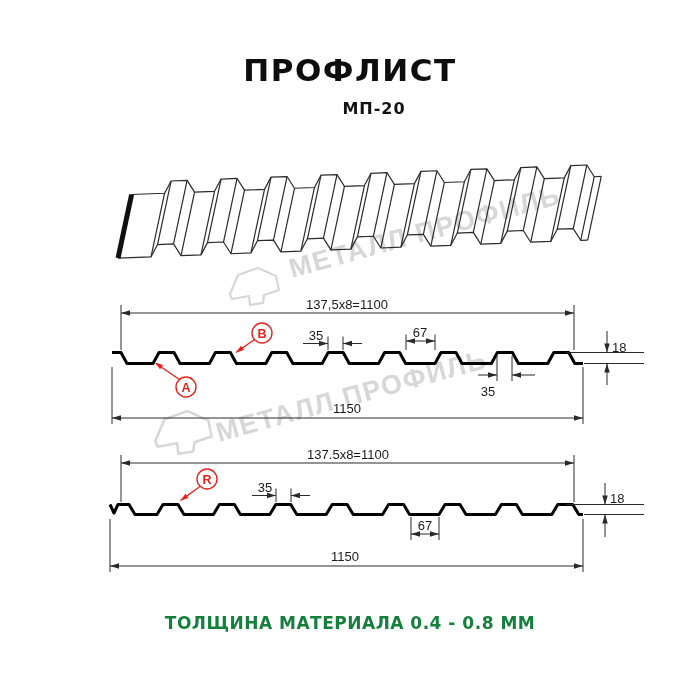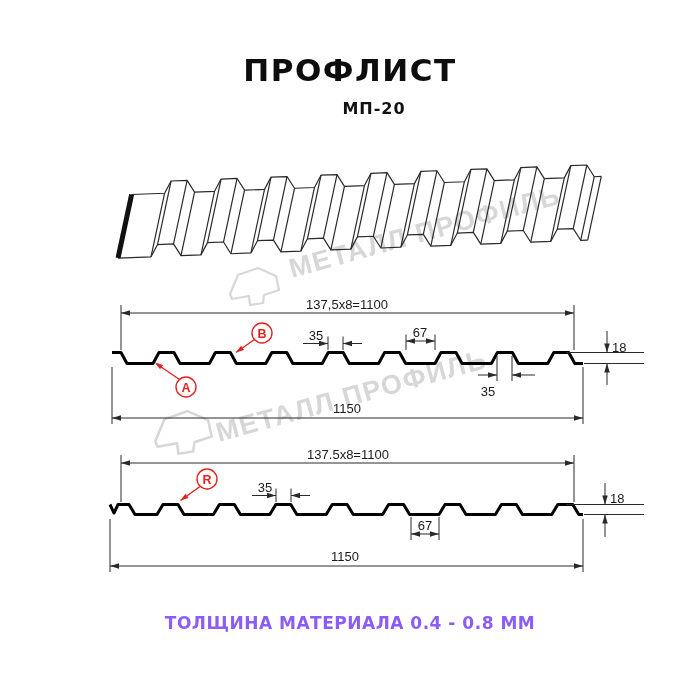--- a/index.html
+++ b/index.html
@@ -6,21 +6,21 @@
   .page{position:relative;width:700px;height:700px;background:#fff;overflow:hidden;
         font-family:"Liberation Sans",sans-serif;color:#111;}
   .title{position:absolute;top:52px;left:0;width:100%;text-align:center;
          font-family:"DejaVu Sans",sans-serif;font-weight:bold;font-size:31px;
          letter-spacing:1.5px;color:#0d0d0d;}
   .subtitle{position:absolute;top:99px;left:0;width:100%;text-align:center;
             font-family:"DejaVu Sans",sans-serif;font-weight:600;font-size:16px;
             letter-spacing:1px;color:#111;padding-left:24px;}
   .footer{position:absolute;top:613px;left:0;width:100%;text-align:center;
           font-family:"DejaVu Sans",sans-serif;font-weight:600;font-size:17px;
-          letter-spacing:.5px;color:#8b5cf6;}
+          letter-spacing:.5px;color:#15803d;}
   svg{position:absolute;top:0;left:0;}
   svg text{font-family:"Liberation Sans",sans-serif;font-size:13px;fill:#1a1a1a;}
   svg text.red{font-size:12.5px;font-weight:bold;fill:#e2231d;}
   svg text.wm{font-size:27px;font-weight:bold;fill:#d7d7d7;letter-spacing:1.5px;}
   .thin{stroke:#2a2a2a;stroke-width:1;fill:none;}
   .prof{stroke:#000;stroke-width:3;fill:none;stroke-linejoin:round;}
   .p3d{stroke:#2a2a2a;stroke-width:1.2;fill:none;stroke-linejoin:round;}
   .ah{fill:#2a2a2a;stroke:none;}
   .redln{stroke:#e2231d;stroke-width:1.4;fill:none;}
   .redah{fill:#e2231d;stroke:none;}

